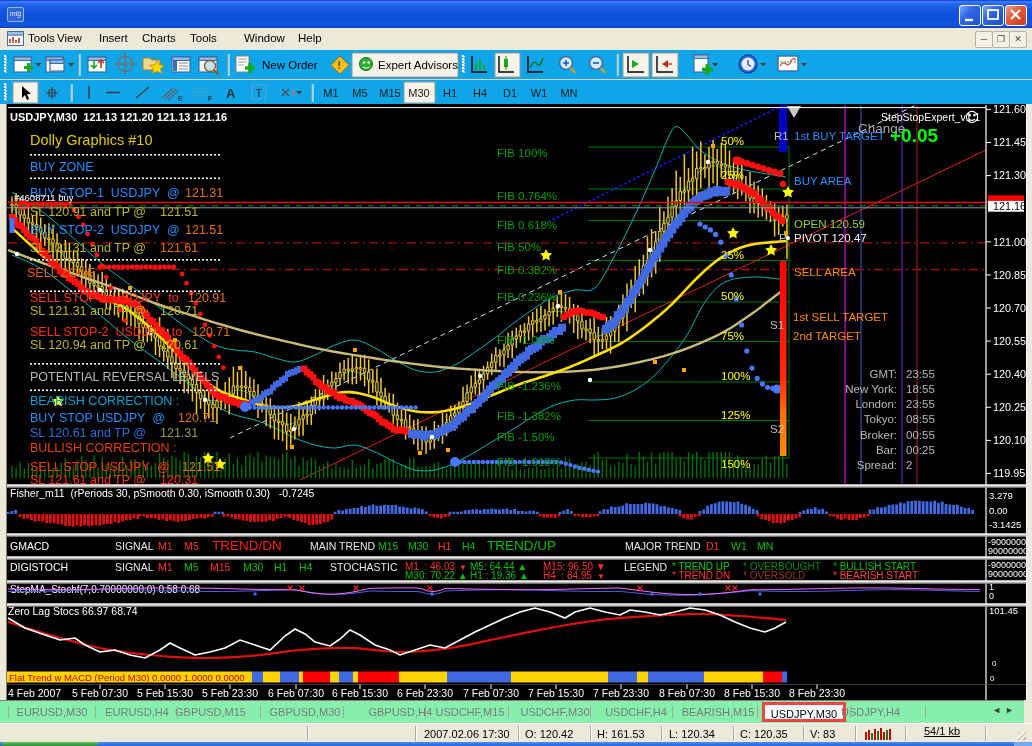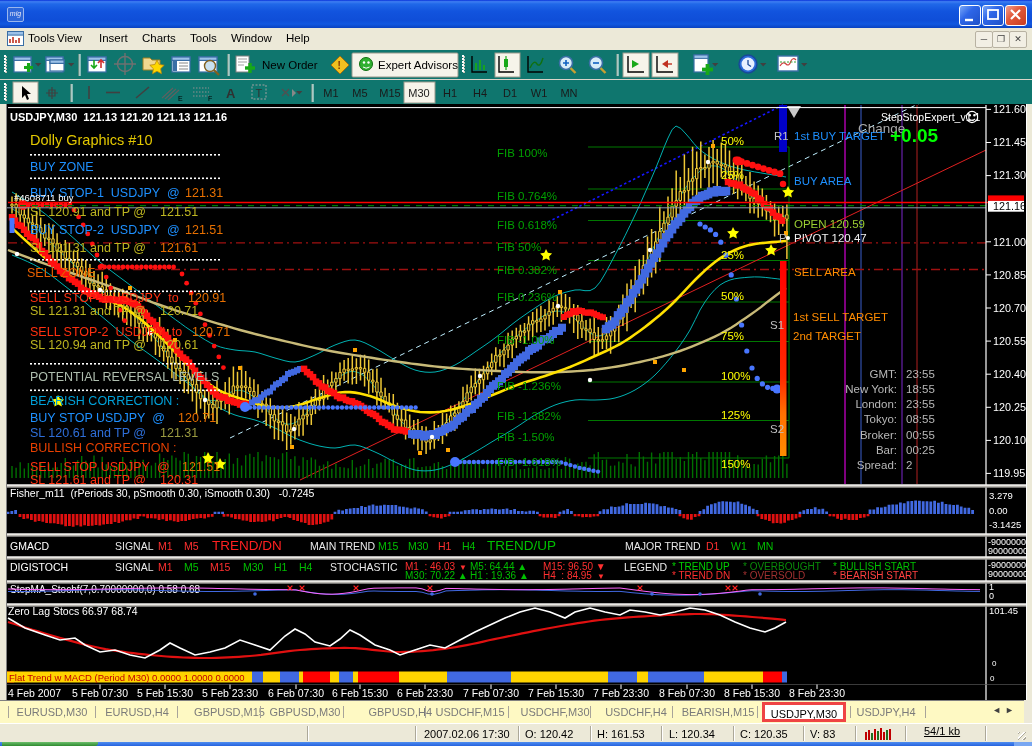--- a/index.html
+++ b/index.html
@@ -5,22 +5,22 @@
 .titlebar { position:absolute; left:0; top:0; width:1032px; height:28px;
   background:linear-gradient(180deg,#0831D9 0%,#3E7EF2 6%,#2068E8 14%,#1254DE 40%,#0F4ED8 72%,#1258E0 86%,#0A42C0 100%); }
 .title-txt { position:absolute; left:26px; top:6px; color:#fff; font-size:13.5px; font-weight:bold; letter-spacing:0.1px; text-shadow:1px 1px 1px #103090; }
 .migicon { position:absolute; left:7px; top:7px; width:15px; height:13px; background:#2E66D8; border:1px solid #9ab6ee; border-radius:2px; color:#E8E8F8; font-size:7px; text-align:center; line-height:12px; font-style:italic; }
 .wbtn { position:absolute; top:5px; width:20px; height:19px; border:1.4px solid #fff; border-radius:3px; color:#fff; }
 .bmin,.bmax { background:linear-gradient(135deg,#7AA8F8 0%,#2E66E8 40%,#1E50C8 100%); }
 .bclose { background:linear-gradient(135deg,#F0A090 0%,#E25A3C 40%,#C83C20 100%); }
 .menubar { position:absolute; left:0; top:28px; width:1032px; height:22px; background:#ECE9D8; border-bottom:1px solid #D8D4C8; }
 .menu-item { position:absolute; top:4px; font-size:11.5px; color:#000; }
 .mdibtn { position:absolute; top:3px; width:16px; height:15px; color:#404040; font-size:9px; text-align:center; line-height:14px; background:#F2EFE4; border:1px solid #B8B2A2; border-radius:2px; }
-.tbrow { position:absolute; left:0; width:1032px; background:#0f766e; }
-.tabsrow { position:absolute; left:0; top:700px; width:1024px; height:22px; background:#fef9c3; border-top:1px solid #808080; font-size:11px; }
+.tbrow { position:absolute; left:0; width:1032px; background:#0ea5e9; }
+.tabsrow { position:absolute; left:0; top:700px; width:1024px; height:22px; background:#86efac; border-top:1px solid #808080; font-size:11px; }
 .statusbar { position:absolute; left:0; top:723px; width:1032px; height:19px; background:#ECE9D8; border-top:1px solid #fff; font-size:11px; }
 .taskbar { position:absolute; left:0; top:742px; width:1032px; height:4px; background:linear-gradient(180deg,#4E8DF0,#2663DE); }
 .startbtn { position:absolute; left:2px; top:742px; width:96px; height:4px; background:linear-gradient(180deg,#6CBF6C,#2F8A2F); border-radius:0 0 3px 0; }
 </style></head>
 <body>
 <div class="titlebar">
   <div class="migicon">mig</div>
   <div class="wbtn bmin" style="left:959px;"><svg width="20" height="19">
         <path d="M5 14 h8" stroke="#fff" stroke-width="2.4"></path>
       </svg></div>
@@ -35,22 +35,22 @@
   <svg style="position:absolute;left:7px;top:3px" width="18" height="16">
       <rect x="0.5" y="0.5" width="16" height="14" fill="#fff" stroke="#3A6EA5"></rect>
       <rect x="0.5" y="0.5" width="16" height="3.6" fill="#9CC1E8" stroke="#3A6EA5"></rect>
       <path d="M3 12 v-4 M6 12 v-6 M9 12 v-3 M12 12 v-5" stroke="#C03020" stroke-width="1.6"></path>
     </svg>
   <div class="menu-item" style="left:28px;">Tools</div>
   <div class="menu-item" style="left:57px;">View</div>
   <div class="menu-item" style="left:99px;">Insert</div>
   <div class="menu-item" style="left:142px;">Charts</div>
   <div class="menu-item" style="left:190px;">Tools</div>
-  <div class="menu-item" style="left:231px;">Window</div>
-  <div class="menu-item" style="left:286px;">Help</div>
+  <div class="menu-item" style="left:244px;">Window</div>
+  <div class="menu-item" style="left:270px;padding-left:28px;">Help</div>
   <div class="mdibtn" style="left:975px;">─</div>
   <div class="mdibtn" style="left:992px;">❐</div>
   <div class="mdibtn" style="left:1009px;">✕</div>
 </div>
 <div class="tbrow" style="top:50px;height:29px;border-bottom:1px solid #D8D4C8;">
 <svg width="1032" height="29" viewBox="0 50 1032 29">
       <rect x="5" y="56" width="2" height="2" fill="#C8C4B8"></rect>
       <rect x="4" y="55" width="2" height="2" fill="#FFFFFF"></rect>
       <rect x="5" y="59" width="2" height="2" fill="#C8C4B8"></rect>
       <rect x="4" y="58" width="2" height="2" fill="#FFFFFF"></rect>
@@ -1254,29 +1254,29 @@
     <line x1="746" y1="580.5" x2="746" y2="585" stroke="#FFFFFF" stroke-width="1"></line>
     <text x="746" y="593" font-family="Liberation Sans, sans-serif" font-size="10.5" fill="#FFFFFF" text-anchor="middle">8 Feb 15:30</text>
     <line x1="811" y1="580.5" x2="811" y2="585" stroke="#FFFFFF" stroke-width="1"></line>
     <text x="811" y="593" font-family="Liberation Sans, sans-serif" font-size="10.5" fill="#FFFFFF" text-anchor="middle">8 Feb 23:30</text>
   </svg>
 <div style="position:absolute;left:0;top:104px;width:6px;height:596px;background:#ECE9D8;border-right:1px solid #808080;"></div>
 <div style="position:absolute;left:1026px;top:104px;width:6px;height:596px;background:#ECE9D8;border-left:1px solid #fff;"></div>
 <div class="tabsrow">
     <div style="position:absolute;left:7px;top:2px;width:90px;text-align:center;line-height:19px;color:#7B7B7B;">EURUSD,M30</div>
     <div style="position:absolute;left:92px;top:2px;width:90px;text-align:center;line-height:19px;color:#7B7B7B;">EURUSD,H4</div>
-    <div style="position:absolute;left:175px;top:2px;width:90px;text-align:right;line-height:19px;color:#7B7B7B;">GBPUSD,M15</div>
+    <div style="position:absolute;left:175px;top:2px;width:90px;text-align:left;line-height:19px;color:#7B7B7B;">GBPUSD,M15</div>
     <div style="position:absolute;left:260px;top:2px;width:90px;text-align:center;line-height:19px;color:#7B7B7B;">GBPUSD,M30</div>
     <div style="position:absolute;left:342px;top:2px;width:90px;text-align:right;line-height:19px;color:#7B7B7B;">GBPUSD,H4</div>
     <div style="position:absolute;left:425px;top:2px;width:90px;text-align:center;line-height:19px;color:#7B7B7B;">USDCHF,M15</div>
     <div style="position:absolute;left:510px;top:2px;width:90px;text-align:center;line-height:19px;color:#7B7B7B;">USDCHF,M30</div>
     <div style="position:absolute;left:591px;top:2px;width:90px;text-align:center;line-height:19px;color:#7B7B7B;">USDCHF,H4</div>
     <div style="position:absolute;left:673px;top:2px;width:90px;text-align:center;line-height:19px;color:#7B7B7B;">BEARISH,M15</div>
     <div style="position:absolute;left:762px;top:1px;width:84px;height:20px;background:#FFFFFF;border:3px solid #ef4444;box-sizing:border-box;text-align:center;line-height:19px;color:#000;">USDJPY,M30</div>
-    <div style="position:absolute;left:841px;top:2px;width:90px;text-align:center;line-height:19px;color:#7B7B7B;">USDJPY,H4</div>
+    <div style="position:absolute;left:841px;top:2px;width:90px;line-height:19px;color:#7B7B7B;">USDJPY,H4</div>
     <div style="position:absolute;left:8px;top:5px;width:1px;height:12px;background:#A8A49A;"></div>
     <div style="position:absolute;left:95px;top:5px;width:1px;height:12px;background:#A8A49A;"></div>
     <div style="position:absolute;left:177px;top:5px;width:1px;height:12px;background:#A8A49A;"></div>
     <div style="position:absolute;left:260px;top:5px;width:1px;height:12px;background:#A8A49A;"></div>
     <div style="position:absolute;left:343px;top:5px;width:1px;height:12px;background:#A8A49A;"></div>
     <div style="position:absolute;left:425px;top:5px;width:1px;height:12px;background:#A8A49A;"></div>
     <div style="position:absolute;left:508px;top:5px;width:1px;height:12px;background:#A8A49A;"></div>
     <div style="position:absolute;left:590px;top:5px;width:1px;height:12px;background:#A8A49A;"></div>
     <div style="position:absolute;left:672px;top:5px;width:1px;height:12px;background:#A8A49A;"></div>
     <div style="position:absolute;left:757px;top:5px;width:1px;height:12px;background:#A8A49A;"></div>

